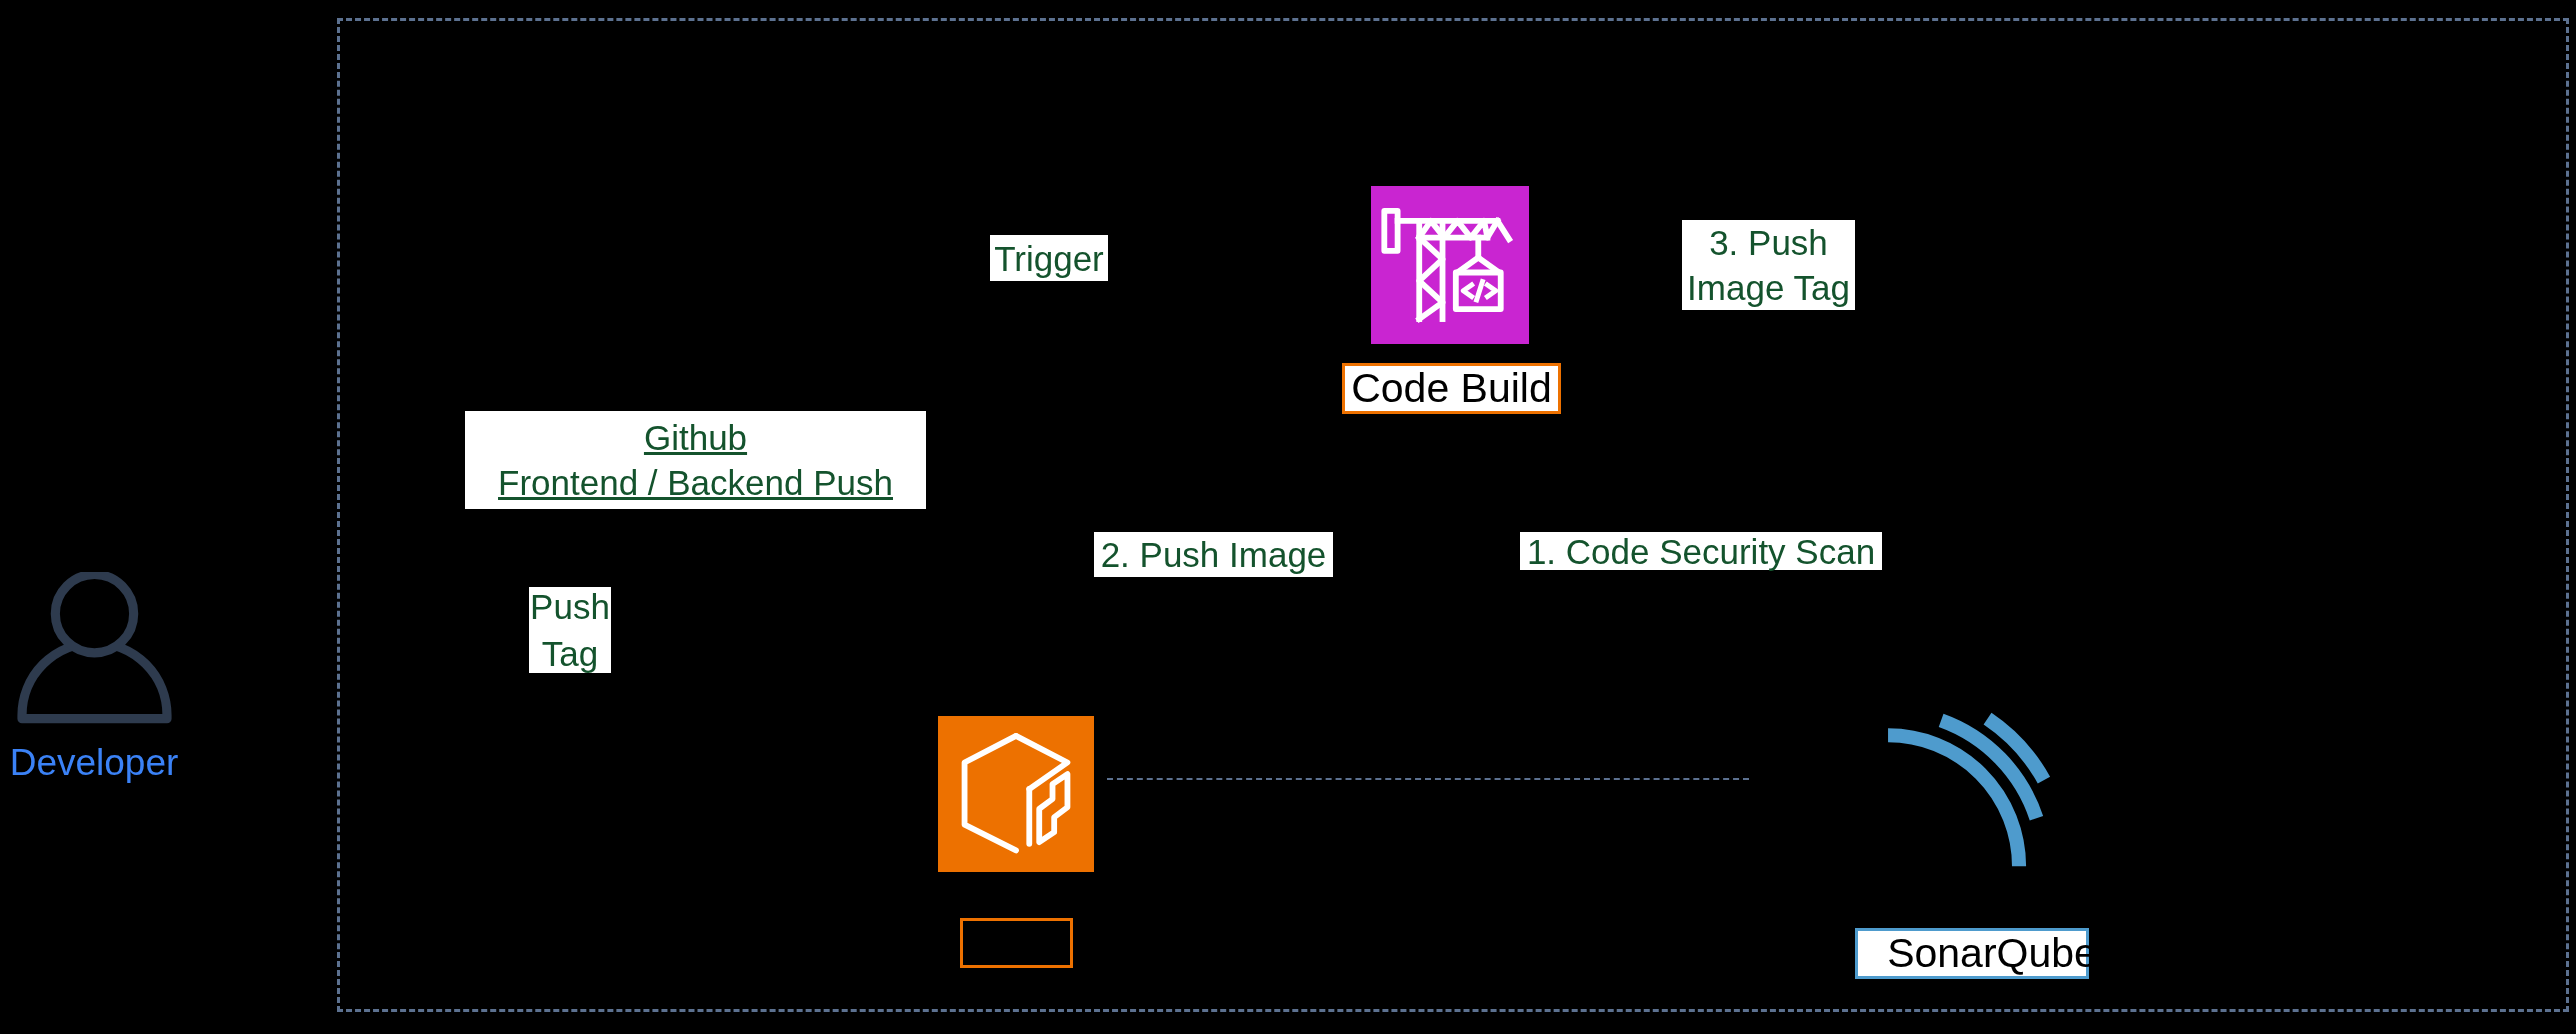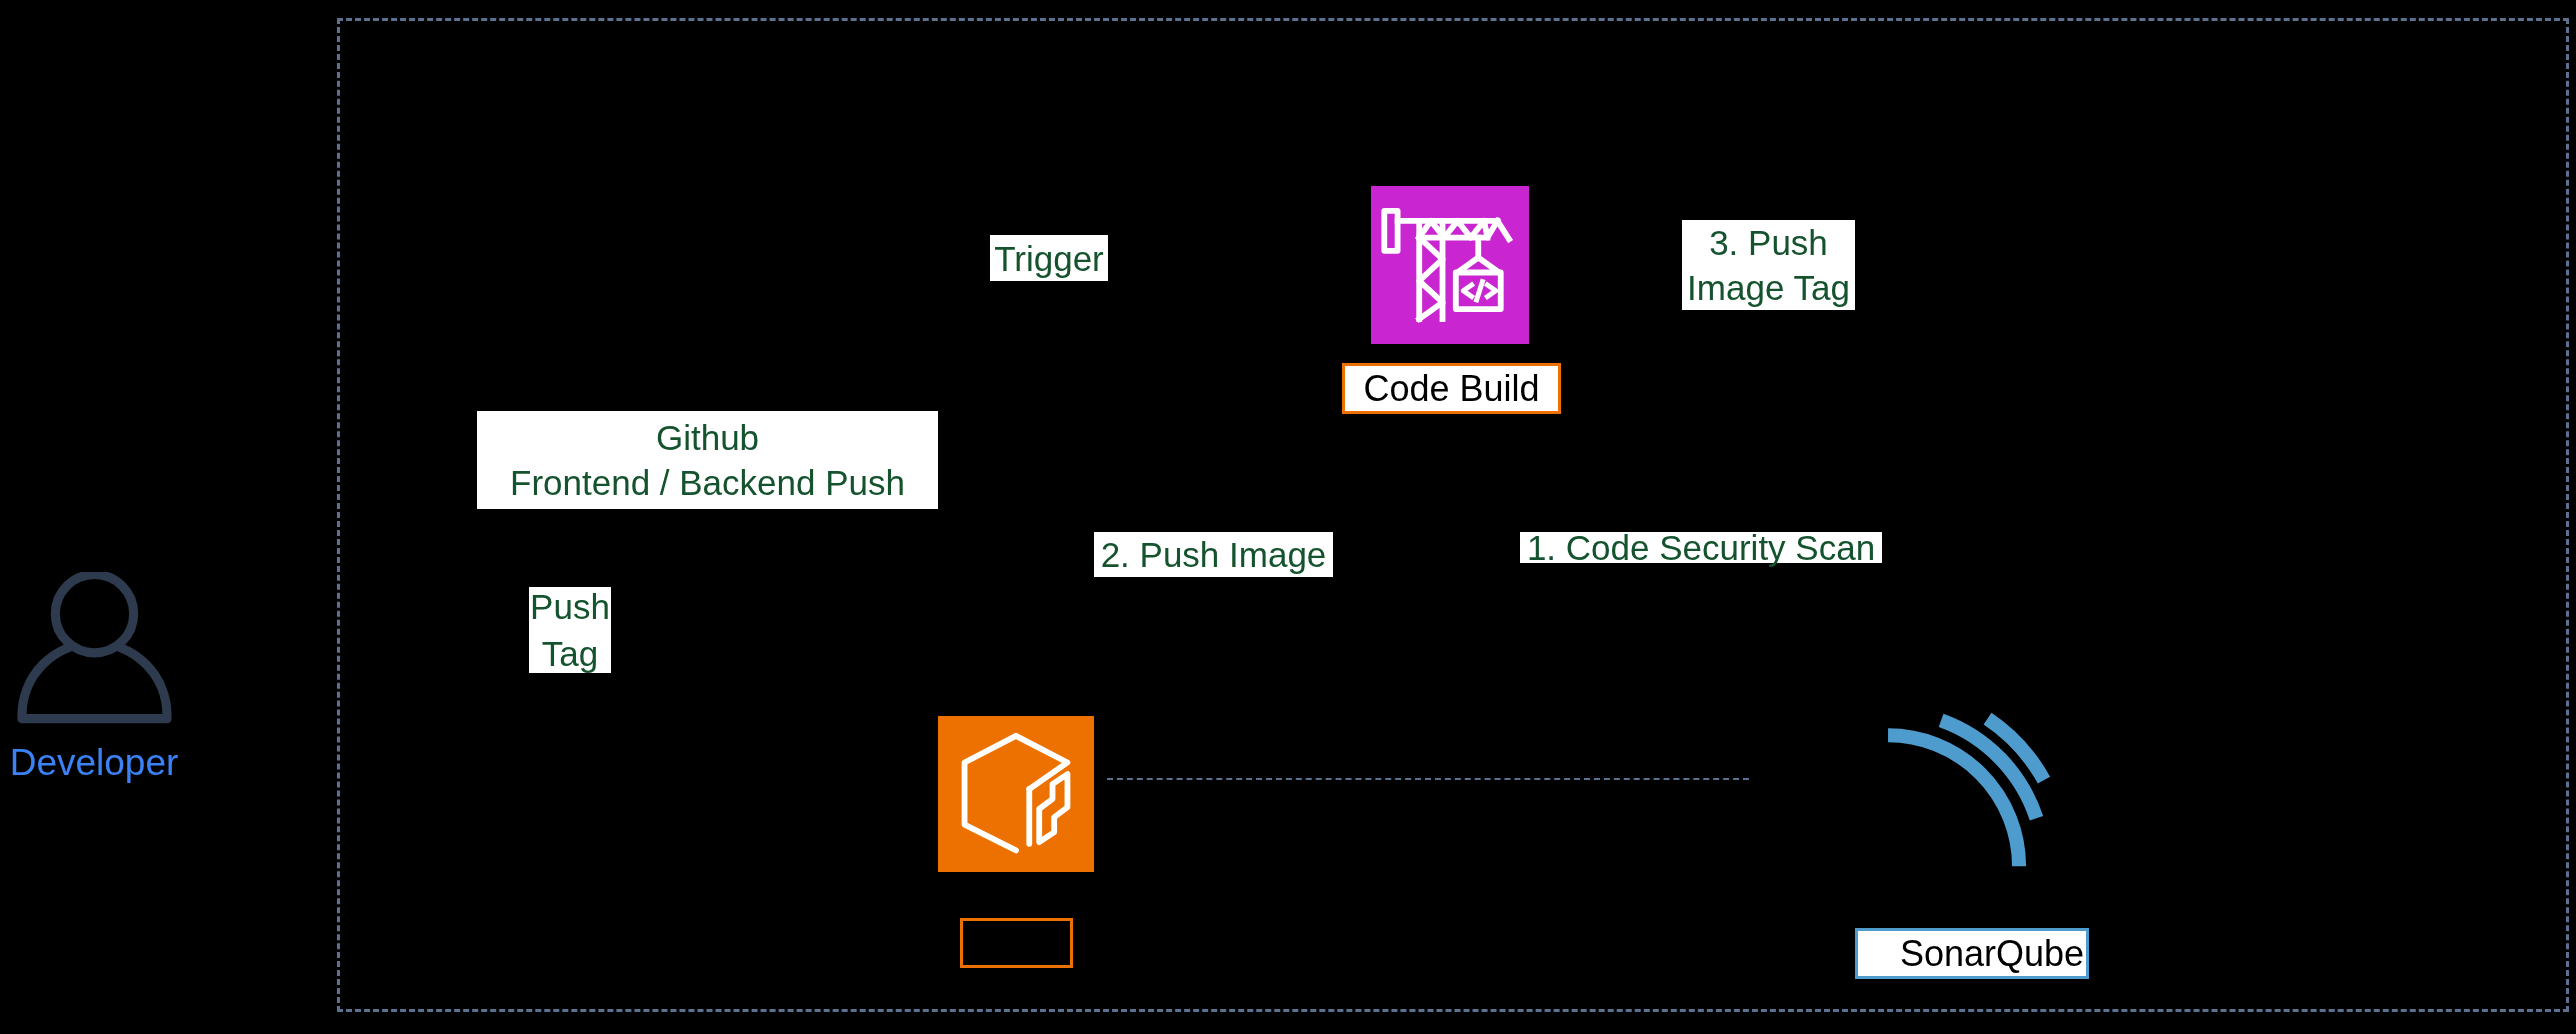--- a/index.html
+++ b/index.html
@@ -8,21 +8,21 @@
   .abs{position:absolute;}
   
   #boundary{left:337px;top:18.3px;width:2232px;height:994px;
             border:3.3px dashed #5C7190;box-sizing:border-box;}
   
   .lbl{background:#FFFFFF;color:#14532d;display:flex;flex-direction:column;
        align-items:center;justify-content:center;text-align:center;
        font-size:35px;line-height:45px;box-sizing:border-box;white-space:nowrap;}
   
   .cap{background:#FFFFFF;color:#000;display:flex;align-items:center;justify-content:center;
-       font-size:36px;box-sizing:border-box;white-space:nowrap;}
+       font-size:41px;box-sizing:border-box;white-space:nowrap;}
   #codebuild-cap{left:1342px;top:363px;width:219px;height:51px;border:3.3px solid #ED7100;}
   #ecr-cap{left:960px;top:918px;width:113px;height:50px;border:3.3px solid #ED7100;background:transparent;}
   #sonar-cap{left:1855px;top:928px;width:234px;height:51px;border:3.3px solid #4E9BCD;padding-left:40px;}
   
   #dev-icon{left:11.6px;top:572px;width:165px;height:155px;}
   #dev-label{left:0px;top:742px;width:188px;height:42px;color:#3b82f6;font-size:37px;
              display:flex;align-items:center;justify-content:center;}
   #codebuild-icon{left:1371px;top:186px;width:158px;height:158px;background:#C925D1;}
   #ecr-icon{left:938px;top:716px;width:156px;height:156px;background:#ED7100;}
   #sonar-icon{left:1864px;top:705px;width:199px;height:175px;}
@@ -40,21 +40,21 @@
   <div id="scan-line" class="abs"></div>
 
   <div id="dev-icon" class="abs">
     <svg width="165" height="155" viewBox="0 0 198 186">
       <path d="M 12 176 L 12 172 A 87 87 0 0 1 186 172 L 186 176 Z" fill="none" stroke="#2E3B4E" stroke-width="11" stroke-linejoin="round"></path>
       <circle cx="99" cy="50" r="47" fill="#000000" stroke="#2E3B4E" stroke-width="11"></circle>
     </svg>
   </div>
   <div id="dev-label" class="abs">Developer</div>
 
-  <div class="abs lbl" style="left:477px;top:411px;width:461px;height:98px;">
+  <div class="abs lbl" style="left:465px;top:411px;width:461px;height:98px;text-decoration:underline;">
     <div>Github</div>
     <div>Frontend / Backend Push</div>
   </div>
 
   <div class="abs lbl" style="left:529px;top:587px;width:82px;height:86px;line-height:47px;">
     <div>Push</div>
     <div>Tag</div>
   </div>
 
   <div class="abs lbl" style="left:990px;top:235px;width:118px;height:46px;">Trigger</div>
@@ -81,21 +81,21 @@
 
   <div id="codebuild-cap" class="abs cap">Code Build</div>
 
   <div class="abs lbl" style="left:1662px;top:220px;width:173px;height:90px;margin-left:20px;">
     <div>3. Push</div>
     <div>Image Tag</div>
   </div>
 
   <div class="abs lbl" style="left:1094px;top:532px;width:239px;height:45px;">2. Push Image</div>
 
-  <div class="abs lbl" style="left:1520px;top:532px;width:362px;height:31px;">1. Code Security Scan</div>
+  <div class="abs lbl" style="left:1520px;top:532px;width:362px;height:38px;">1. Code Security Scan</div>
 
   <div id="ecr-icon" class="abs">
     <svg width="156" height="156" viewBox="0 0 188 188" fill="none" stroke="#FFFFFF" stroke-width="7" stroke-linejoin="round" stroke-linecap="round">
       <path d="M94 24 L32 56 L32 131 L94 162"></path>
       <path d="M94 24 L156 56 L110 88"></path>
       <path d="M110 88 L110 154"></path>
       <path d="M122 152 L122 112 L138 100 L138 82 L156 70 L156 110 L140 122 L140 140 Z"></path>
     </svg>
   </div>
 

